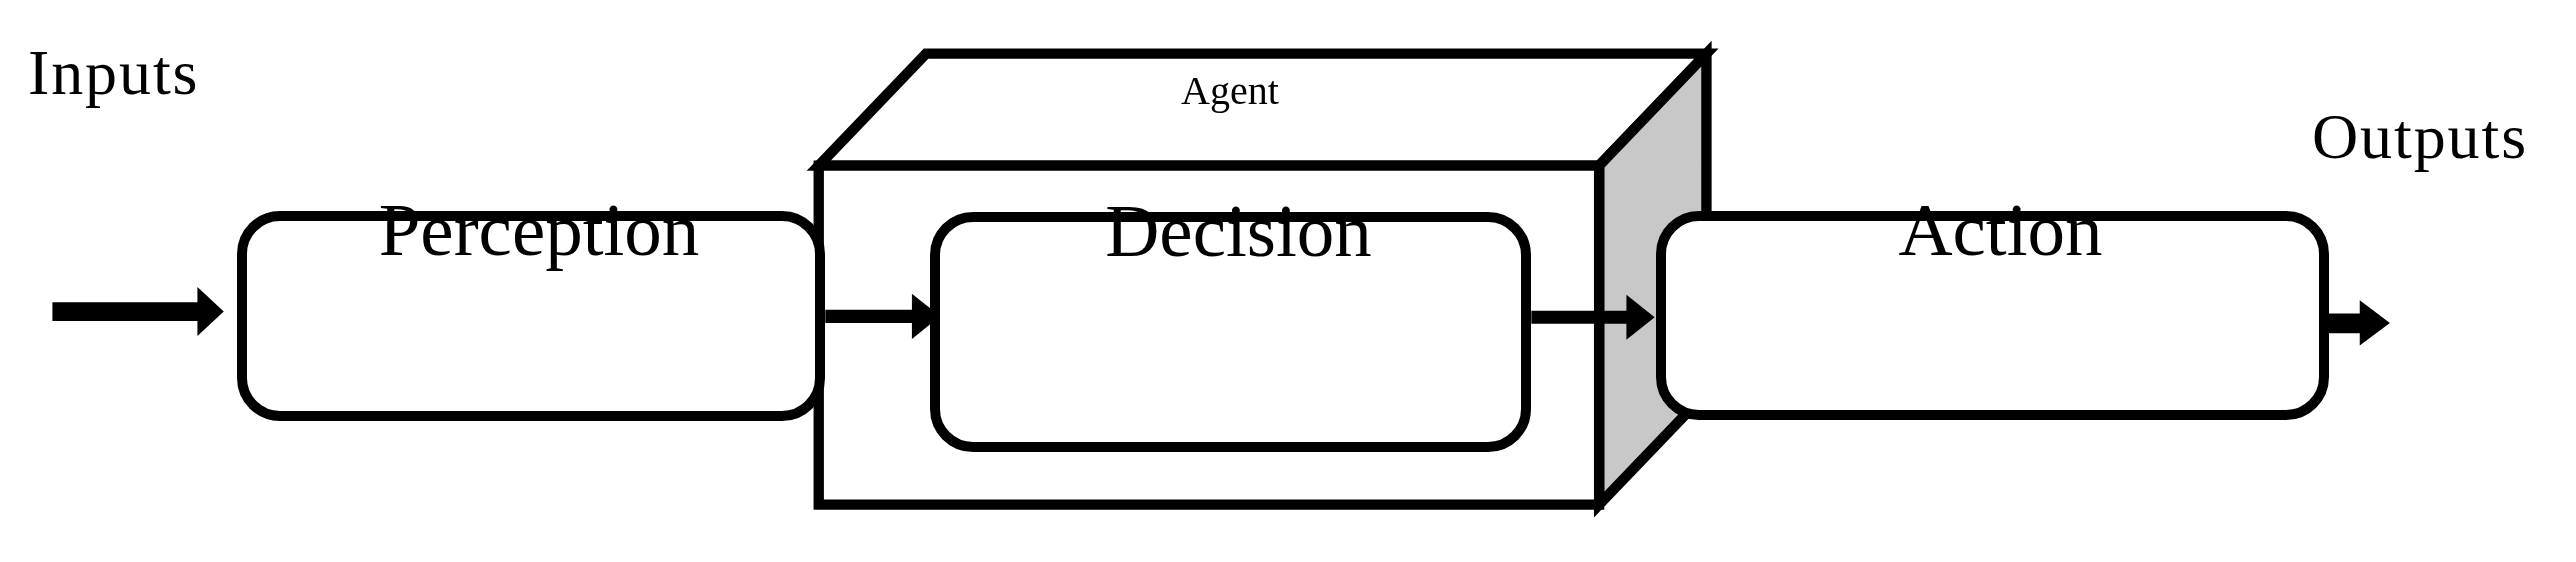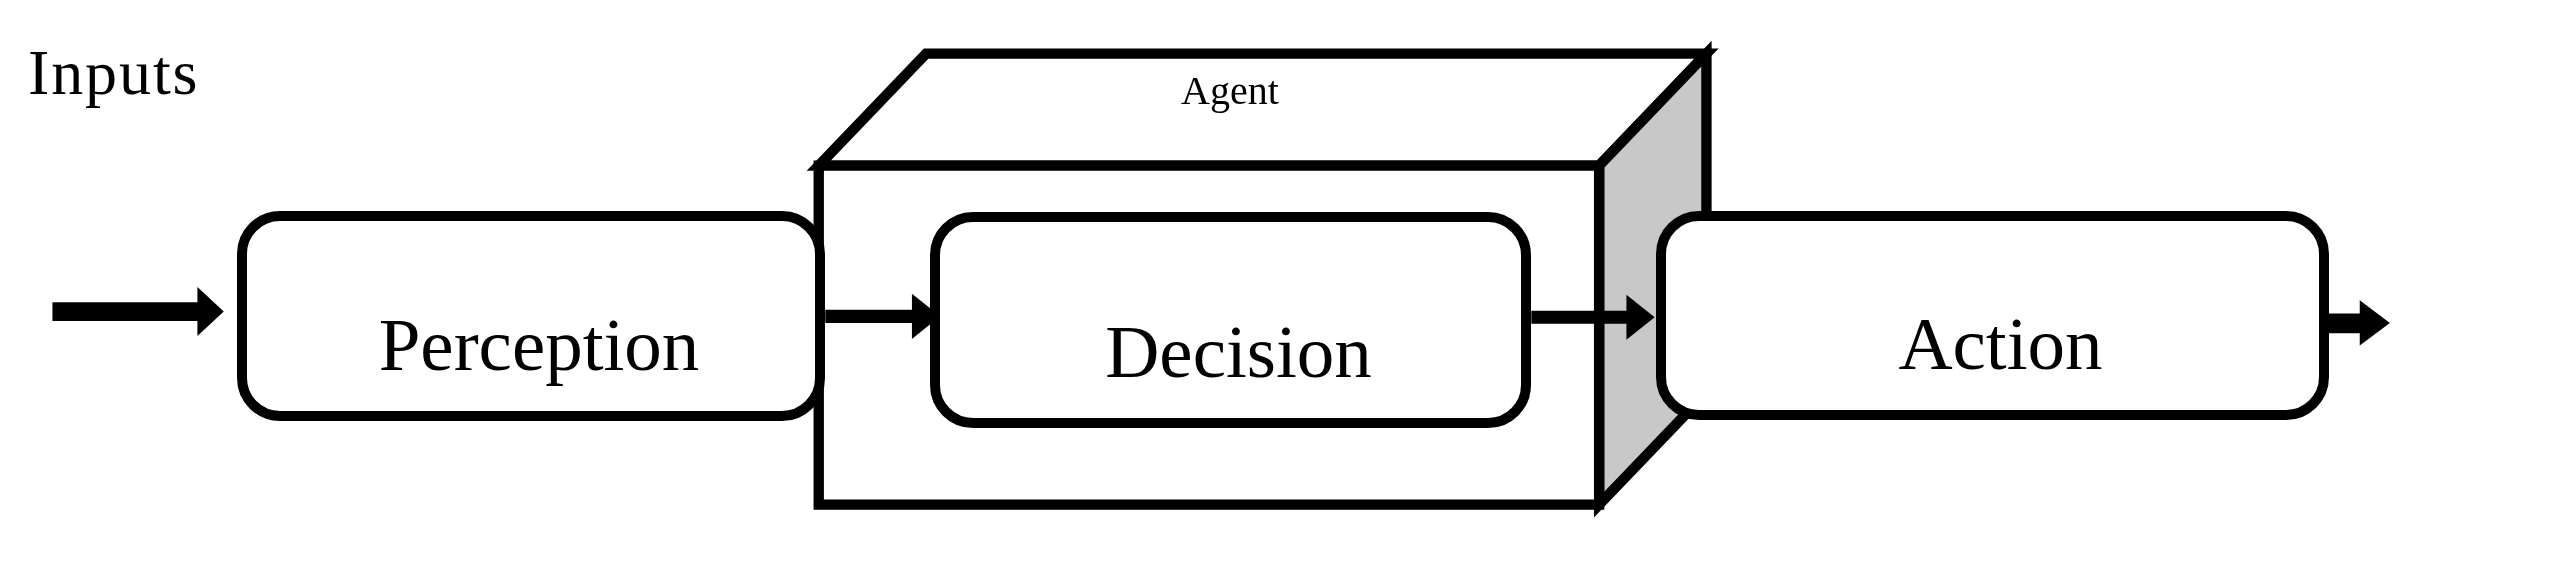--- a/index.html
+++ b/index.html
@@ -23,32 +23,32 @@
     width: 2576px;
     height: 562px;
   }
   .node {
     position: absolute;
     box-sizing: border-box;
     border: 10.4px solid #000000;
     border-radius: 43px;
     background: #ffffff;
     display: flex;
-    align-items: flex-end;
+    align-items: flex-start;
     justify-content: center;
     padding-left: 16px;
   }
   .node span {
     font-size: 75px;
     line-height: 1;
     white-space: nowrap;
     transform: translateY(-29px);
   }
   .node-perception { left: 237px;  top: 211px; width: 588px; height: 210px; }
-  .node-decision   { left: 930px;  top: 212px; width: 601px; height: 216px; }
+  .node-decision   { left: 930px;  top: 212px; width: 601px; height: 240px; }
   .node-action     { left: 1656px; top: 211px; width: 673px; height: 209px; }
   .flow-label {
     position: absolute;
     font-size: 64px;
     line-height: 1;
     letter-spacing: 1.9px;
     white-space: nowrap;
   }
   .flow-label-inputs  { left: 28px;   top: 41px;  }
   .flow-label-outputs { left: 2312px; top: 105px; }
@@ -78,20 +78,21 @@
 
     <path fill="#000000" d="M876,329 L968,329 L968,312 L998,336 L968,360 L968,343 L876,343 Z"></path>
 
     <path fill="#000000" d="M1626,330 L1727,330 L1727,313 L1757,337 L1727,361 L1727,344 L1626,344 Z"></path>
 
     <path fill="#000000" d="M2389,333 L2506,333 L2506,319 L2538,343 L2506,367 L2506,354 L2389,354 Z"></path>
   </svg>
 
   <div class="flow-label flow-label-inputs">Inputs</div>
 
+  <div class="flow-label flow-label-outputs">Outputs</div>
 
   <div class="agent-label">Agent</div>
 
   <div class="node node-perception">
     <span>Perception</span>
   </div>
 
   <div class="node node-decision">
     <span>Decision</span>
   </div>

